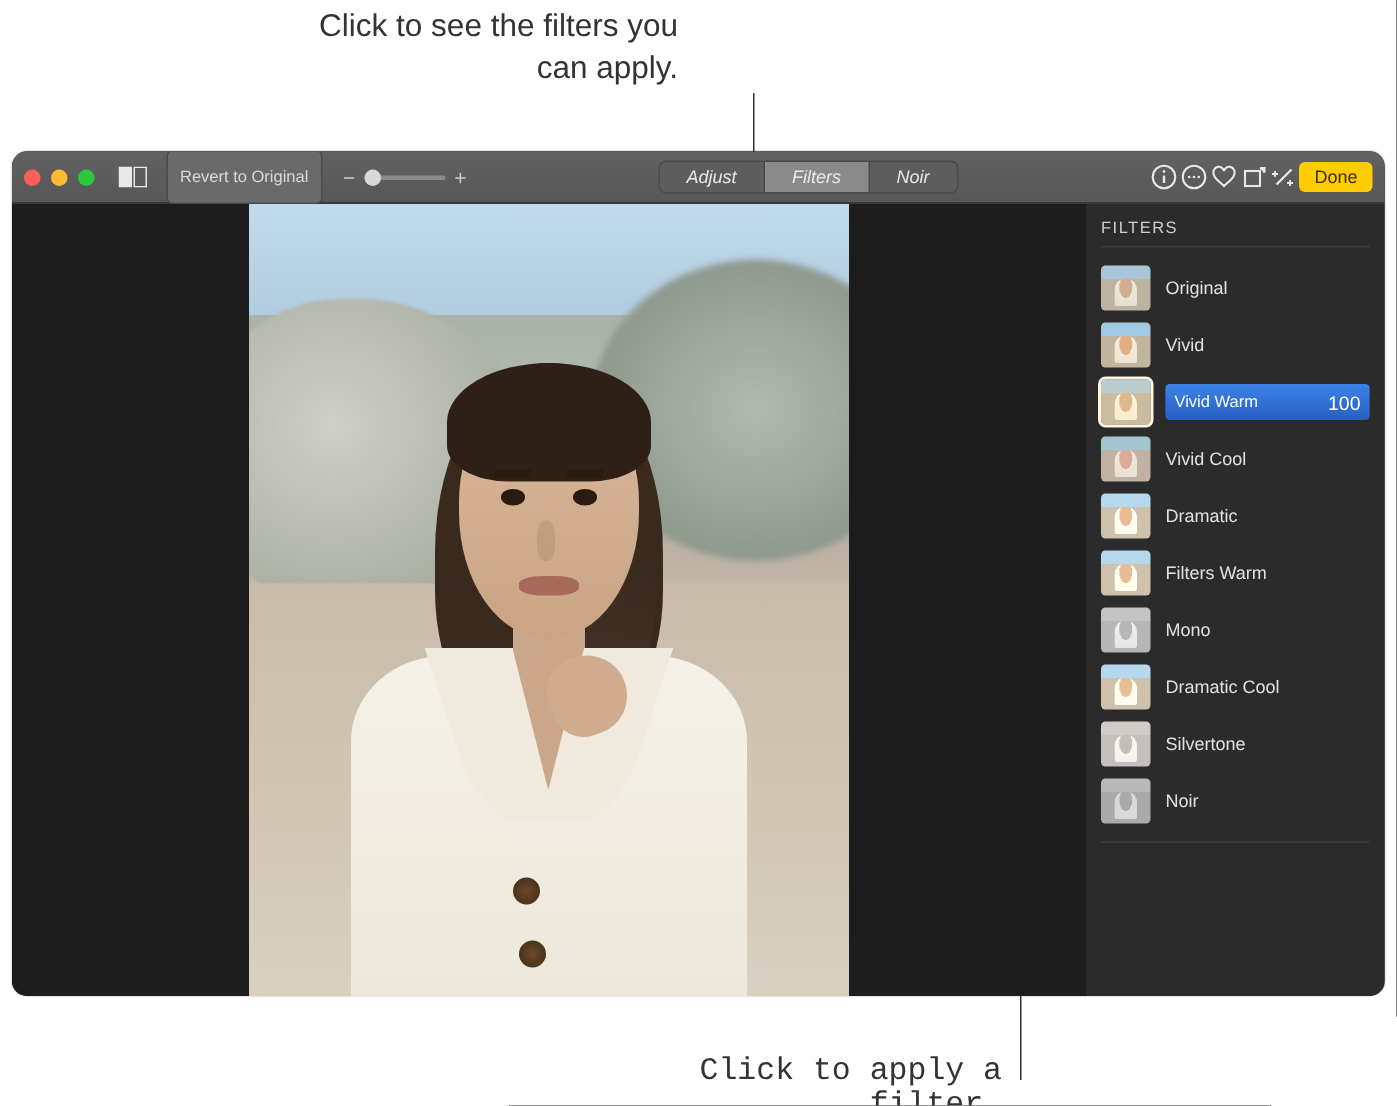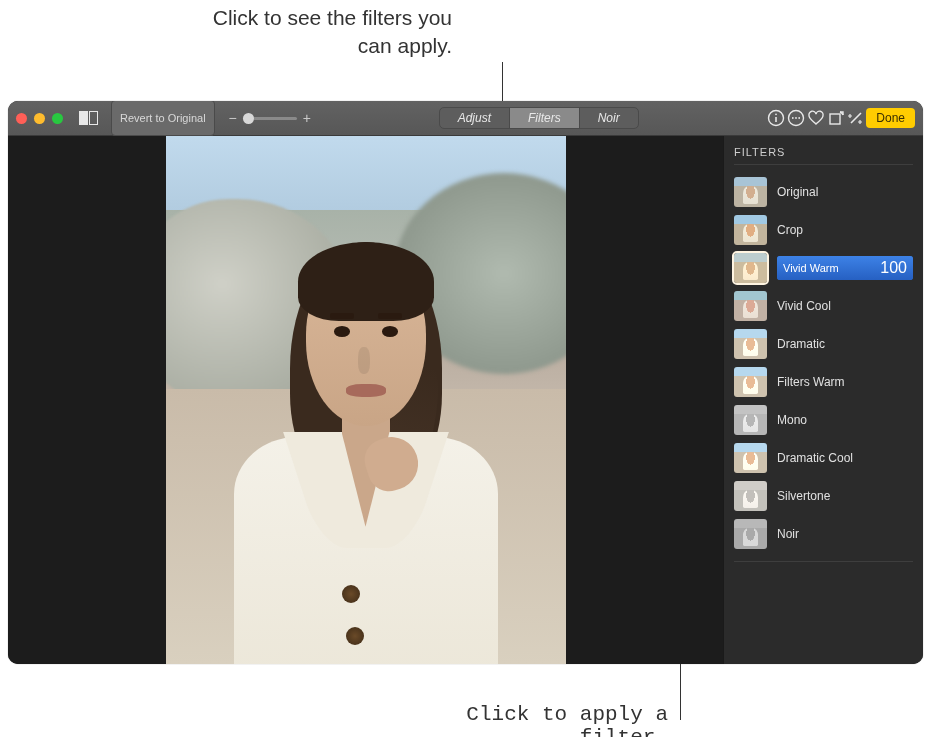--- a/index.html
+++ b/index.html
@@ -331,21 +331,21 @@
     align-items: center;
     padding: 0 6px;
     justify-content: space-between;
     background-image: repeating-linear-gradient(90deg,
       rgba(255,255,255,0.35) 0 1px, transparent 1px 8px);
     background-position: 0 3px;
     background-size: 8px 6px;
     background-repeat: repeat-x;
   }
   .slider-area .lbl { color:#fff; font-size:11px; position: relative; z-index:1; }
-  .slider-area .val { color:#fff; font-size:16px; position: relative; z-index:1; }
+  .slider-area .val { color:#fff; font-size:13px; position: relative; z-index:1; }
   .slider-area::before {
     content:""; position:absolute; inset:0;
     background: linear-gradient(#3d82e6,#2660c2);
     border-radius:3px; z-index:0;
   }
   .filters-panel hr {
     border: none; border-top: 1px solid #3e3e3e; margin-top: 8px;
   }
 </style>
 </head>
@@ -459,21 +459,21 @@
     <div class="filters-panel">
       <div class="filters-header">FILTERS</div>
 
       <div class="filter-row">
         <div class="thumb-box"></div>
         <div class="filter-label">Original</div>
       </div>
 
       <div class="filter-row">
         <div class="thumb-box vivid"></div>
-        <div class="filter-label">Crop</div>
+        <div class="filter-label">Vivid</div>
       </div>
 
       <div class="filter-row filter-slider-row">
         <div class="thumb-box warm selected"></div>
         <div class="slider-area">
           <span class="lbl">Vivid Warm</span>
           <span class="val">100</span>
         </div>
       </div>
 

